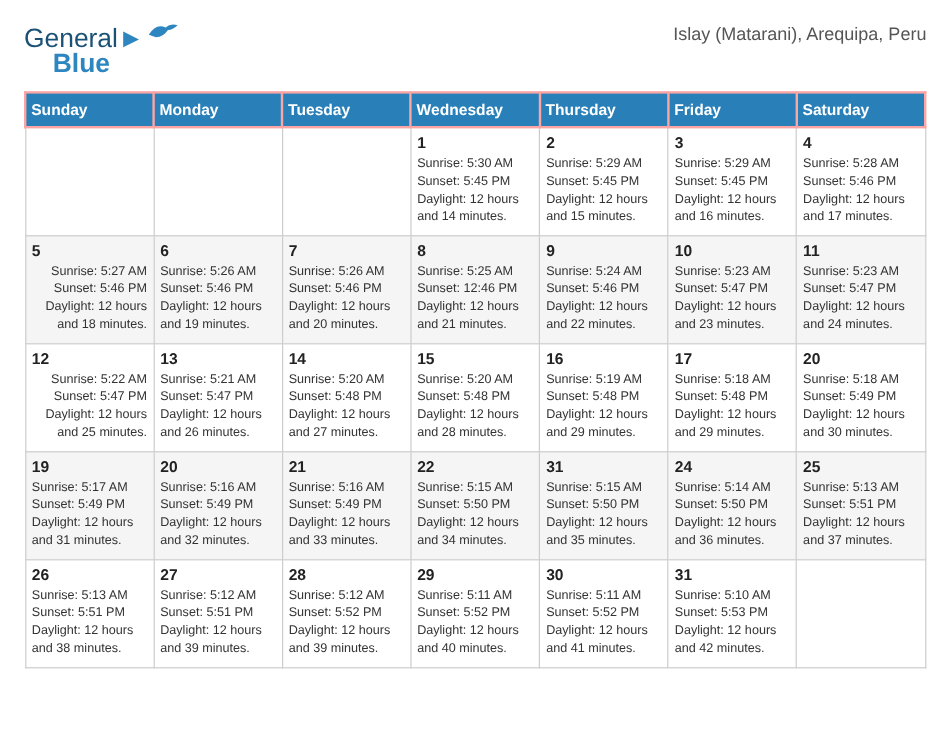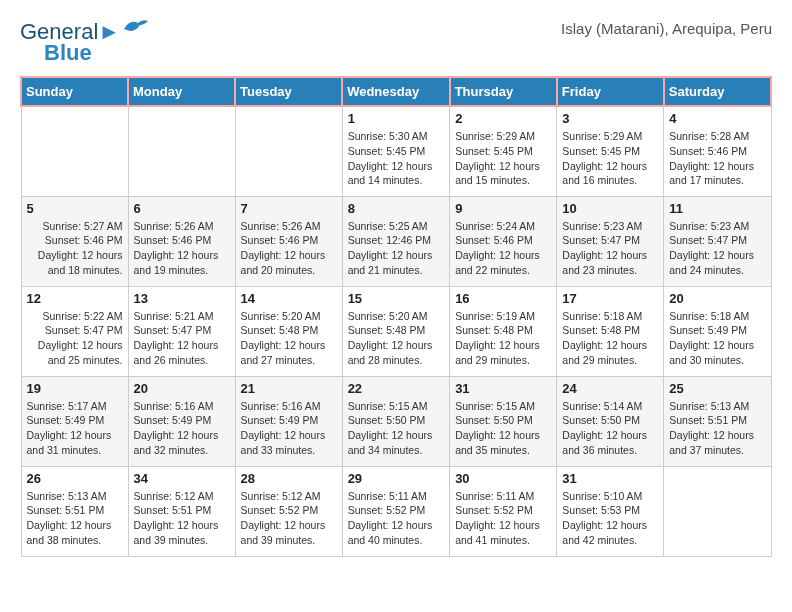--- a/index.html
+++ b/index.html
@@ -295,21 +295,21 @@
       </tr>
       <tr>
         <td>
           <div class="day-number">26</div>
           <div class="day-info" style="white-space: pre-line;">Sunrise: 5:13 AM
 Sunset: 5:51 PM
 Daylight: 12 hours
 and 38 minutes.</div>
         </td>
         <td>
-          <div class="day-number">34</div>
+          <div class="day-number">27</div>
           <div class="day-info" style="white-space: pre-line;">Sunrise: 5:12 AM
 Sunset: 5:51 PM
 Daylight: 12 hours
 and 39 minutes.</div>
         </td>
         <td>
           <div class="day-number">28</div>
           <div class="day-info" style="white-space: pre-line;">Sunrise: 5:12 AM
 Sunset: 5:52 PM
 Daylight: 12 hours

